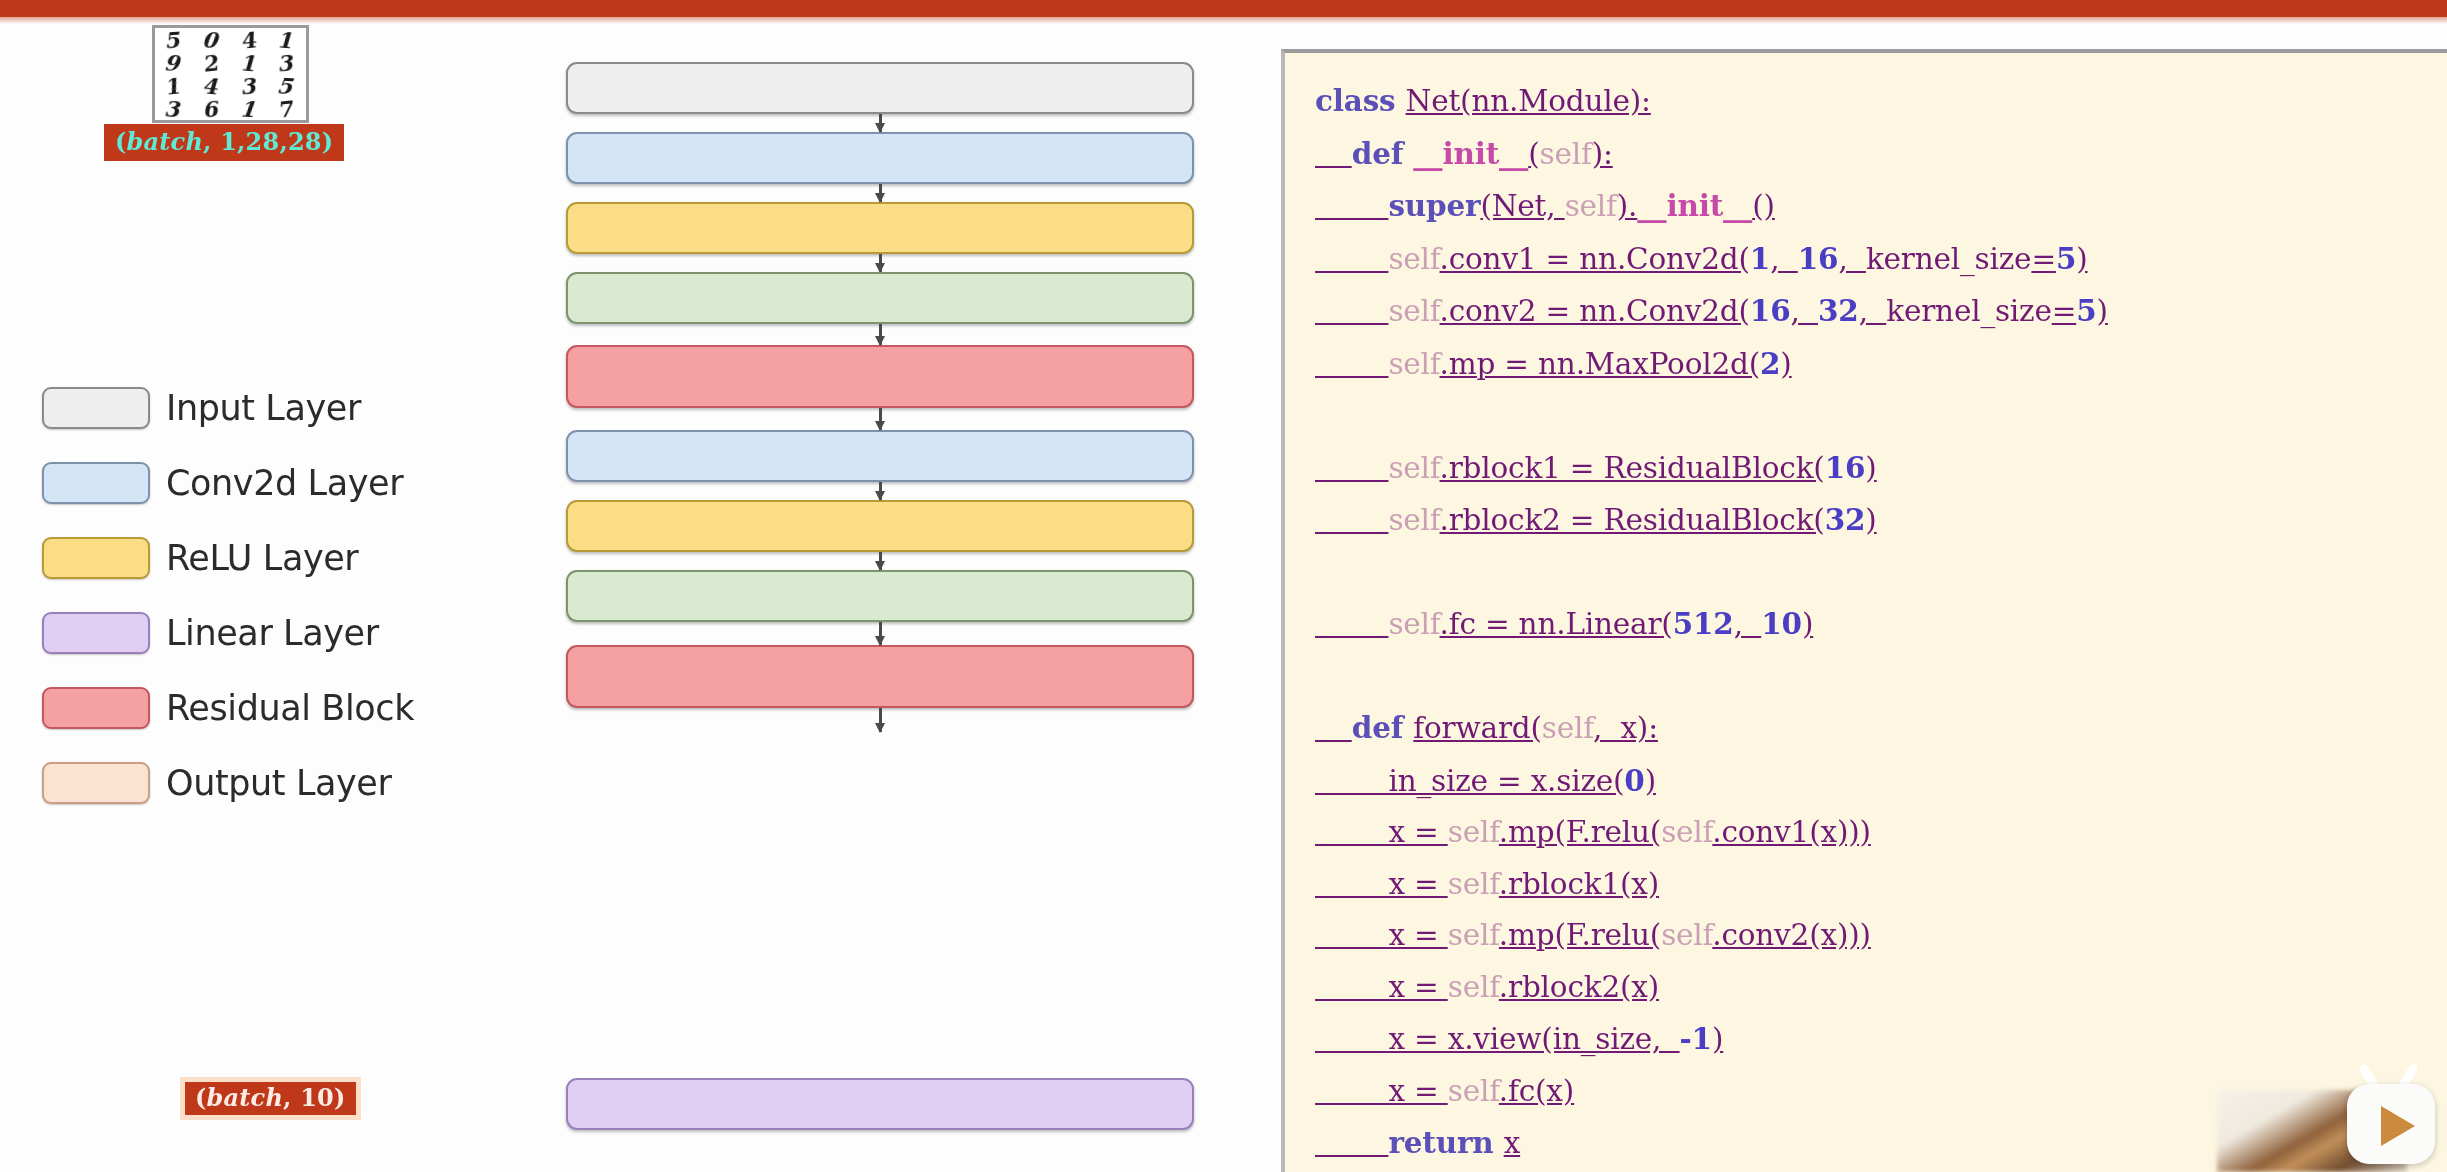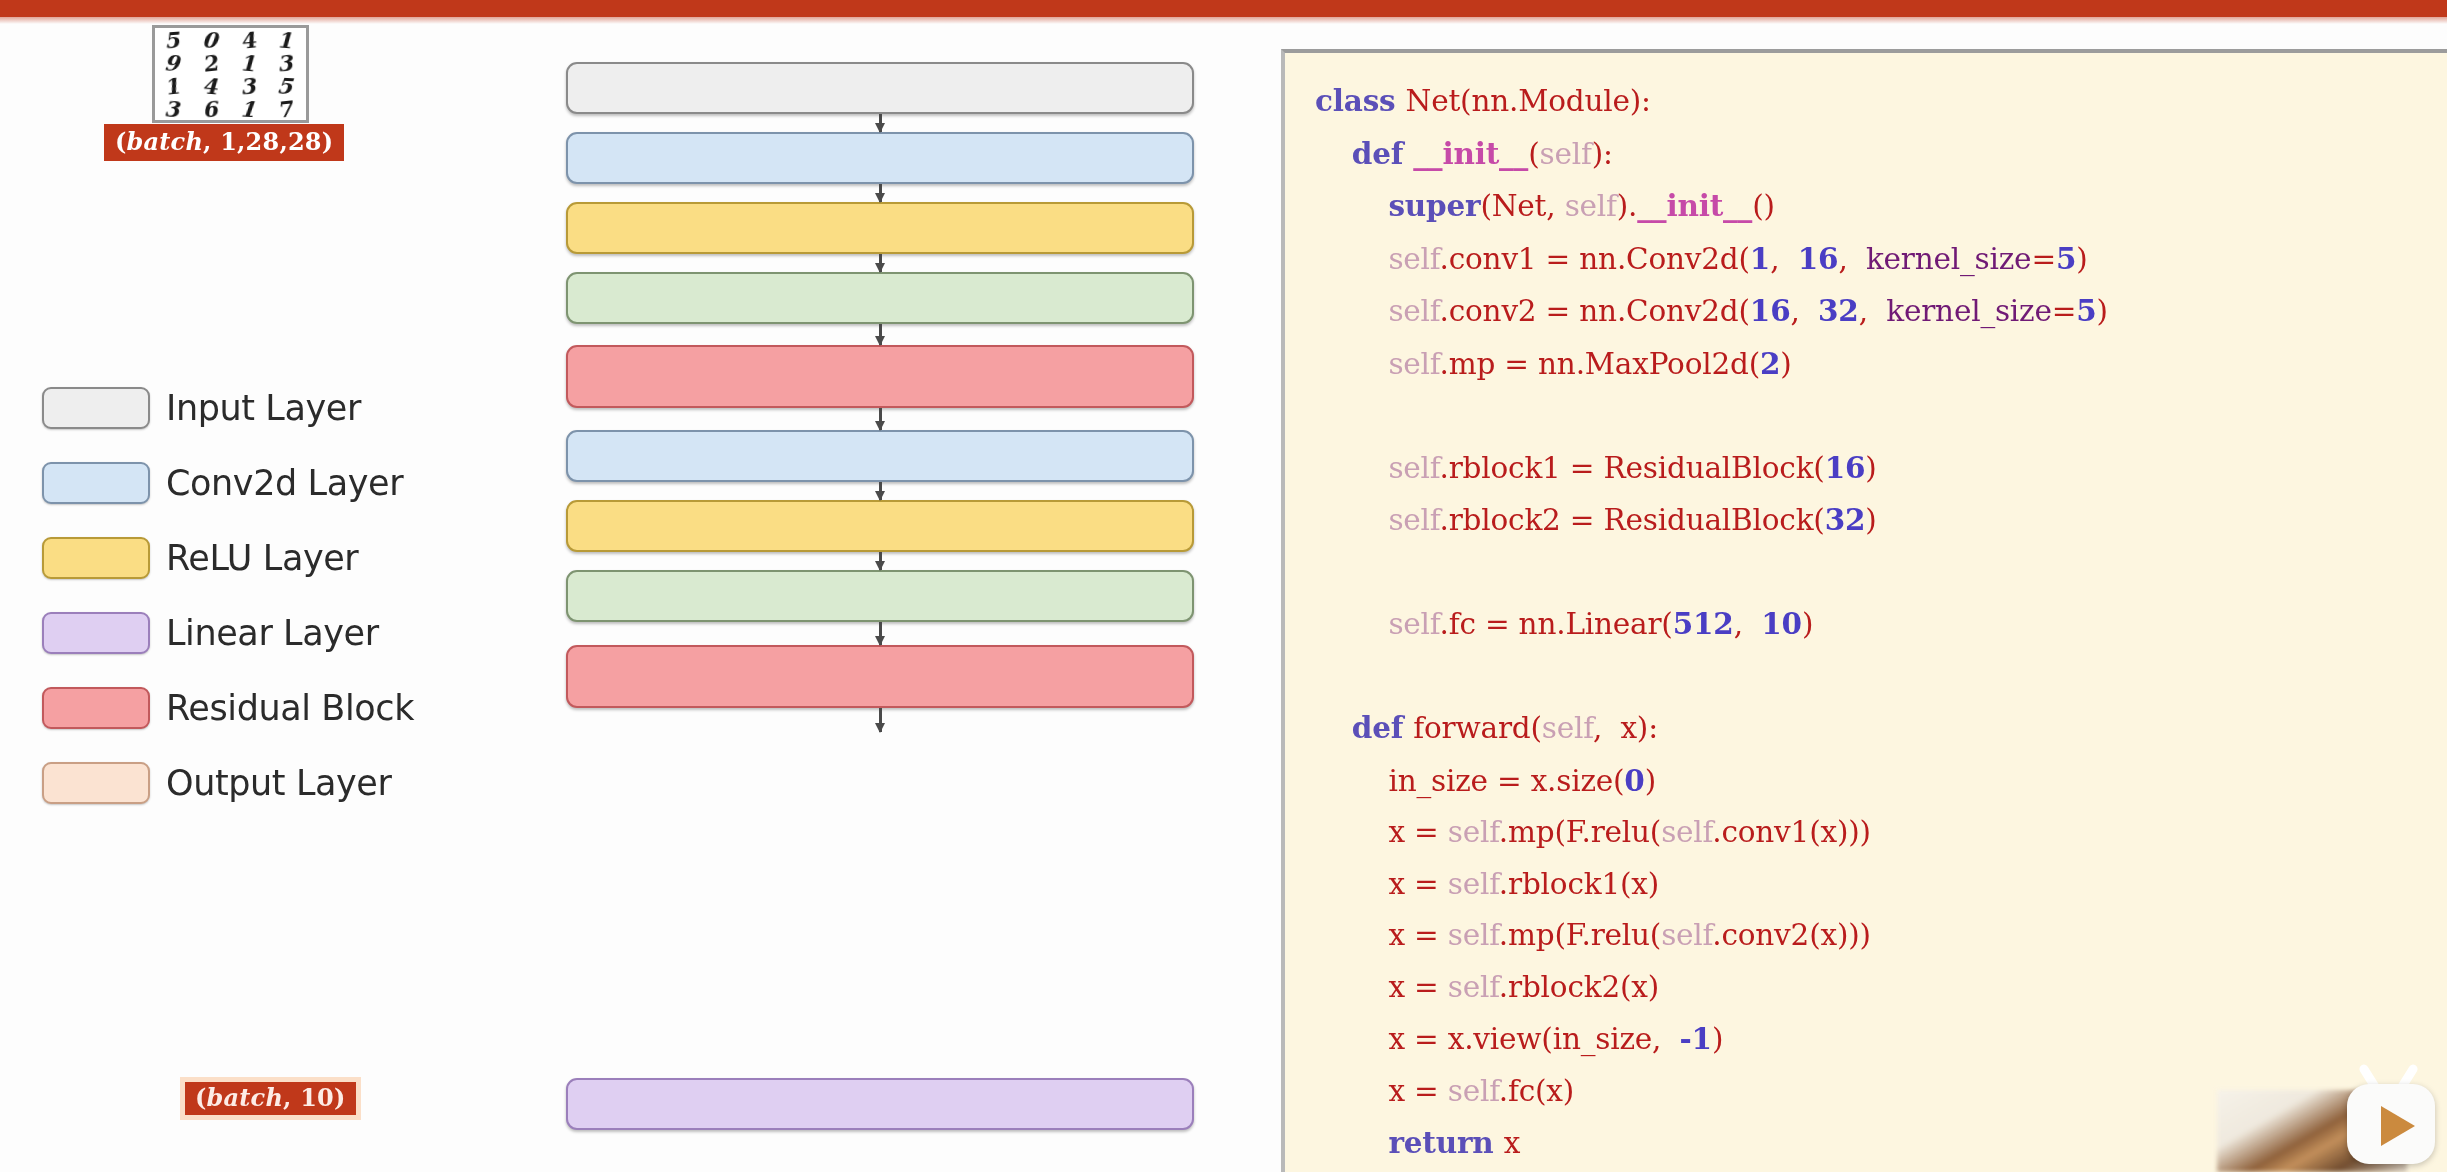--- a/index.html
+++ b/index.html
@@ -201,21 +201,21 @@
     line-height: 51.5px;
     white-space: pre;
     color: #2b2b26;
     letter-spacing: -0.2px;
   }
   .kw   { color: #5b4fb8; font-weight: 700; }
   .dun  { color: #c64aa8; font-weight: 700; }
   .slf  { color: #c9a0b4; }
   .num  { color: #4a3ec4; font-weight: 700; }
   .kwarg{ color: #701a75; font-weight: 400; }
-  .plain{ color: #b91c1c; }
+  .plain{ color: #701a75; text-decoration: underline; }
 
   
   #watermark {
     position: absolute;
     left: 2337px; top: 1068px;
     width: 104px; height: 104px;
   }
   #wm-photo {
     position: absolute;
     left: -120px; top: 22px;
@@ -270,21 +270,21 @@
       <span class="mnist-digit r2">1</span>
       <span class="mnist-digit r3">4</span>
       <span class="mnist-digit r0">3</span>
       <span class="mnist-digit r1">5</span>
       <span class="mnist-digit r3">3</span>
       <span class="mnist-digit r0">6</span>
       <span class="mnist-digit r1">1</span>
       <span class="mnist-digit r2">7</span>
     </div>
 
-  <div class="shape-badge" id="badge-input" style="background: rgb(192, 56, 26); color: #ffffff;">(<span class="ital">batch</span><span>, 1,28,28)</span></div>
+  <div class="shape-badge" id="badge-input" style="background: rgb(192, 56, 26); color: #5eead4;">(<span class="ital">batch</span><span>, 1,28,28)</span></div>
 
   <div class="shape-badge" id="badge-output" style="background: rgb(192, 56, 26); color: rgb(253, 236, 230); border-color: rgb(251, 223, 200);">(<span class="ital">batch</span><span>, 10)</span></div>
 
   <div id="legend">
       <div class="legend-row">
         <div class="legend-swatch" style="background: rgb(238, 238, 238); border-color: rgb(138, 138, 138);"></div>
         <div class="legend-label">Input Layer</div>
       </div>
       <div class="legend-row">
         <div class="legend-swatch" style="background: rgb(212, 229, 245); border-color: rgb(125, 147, 171);"></div>

